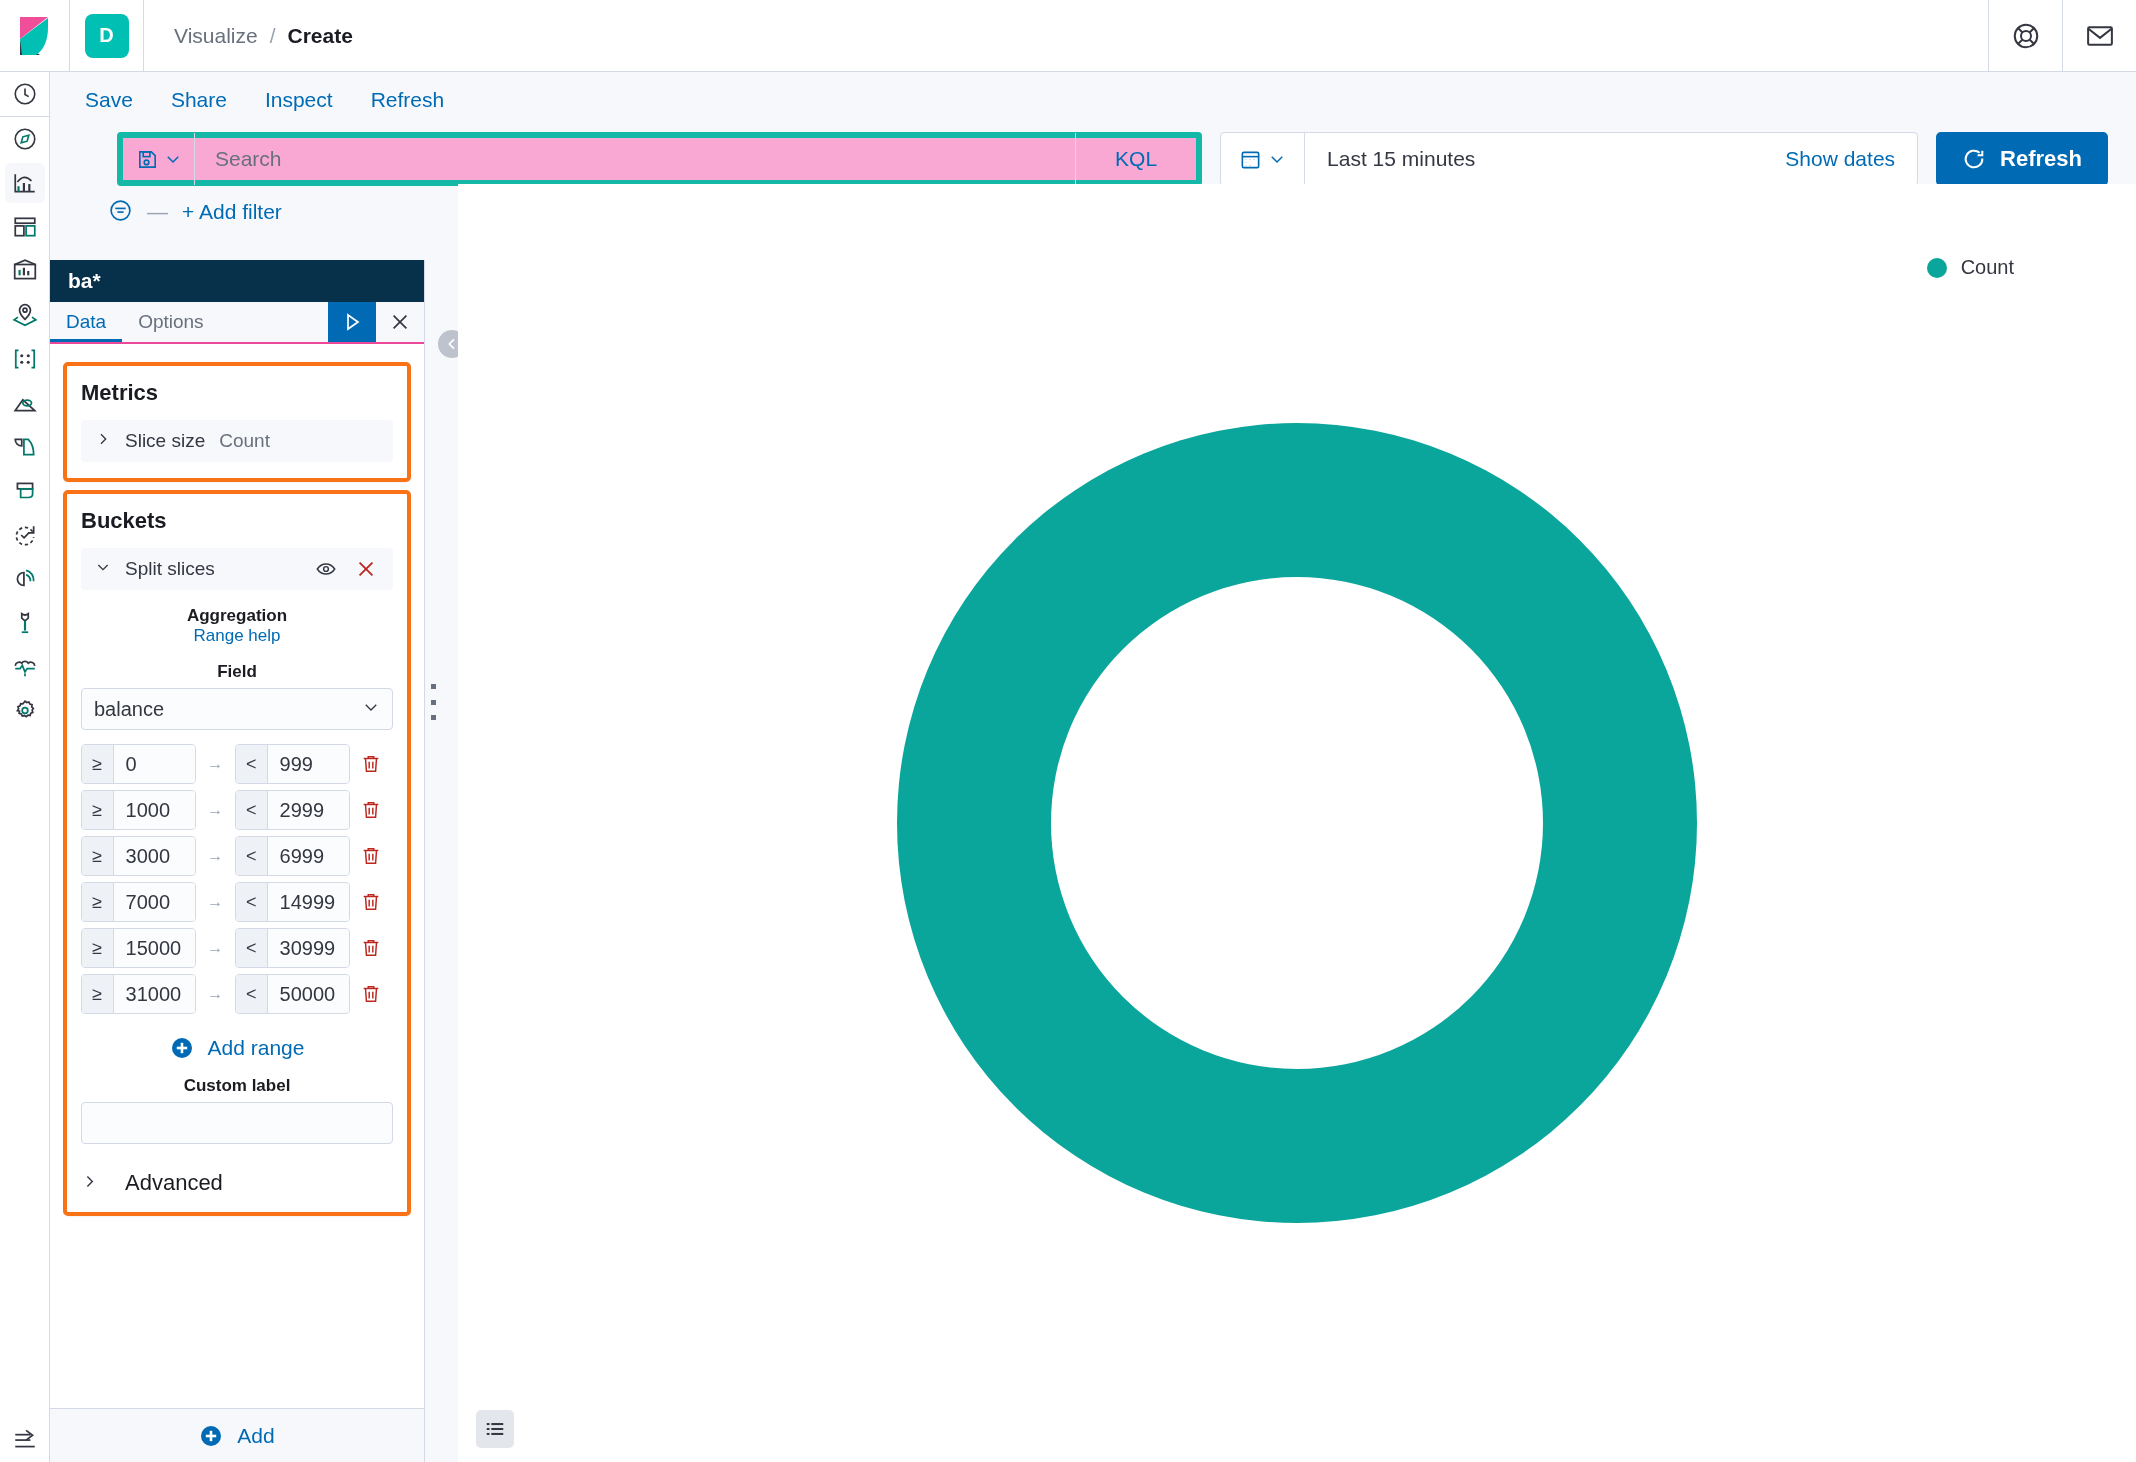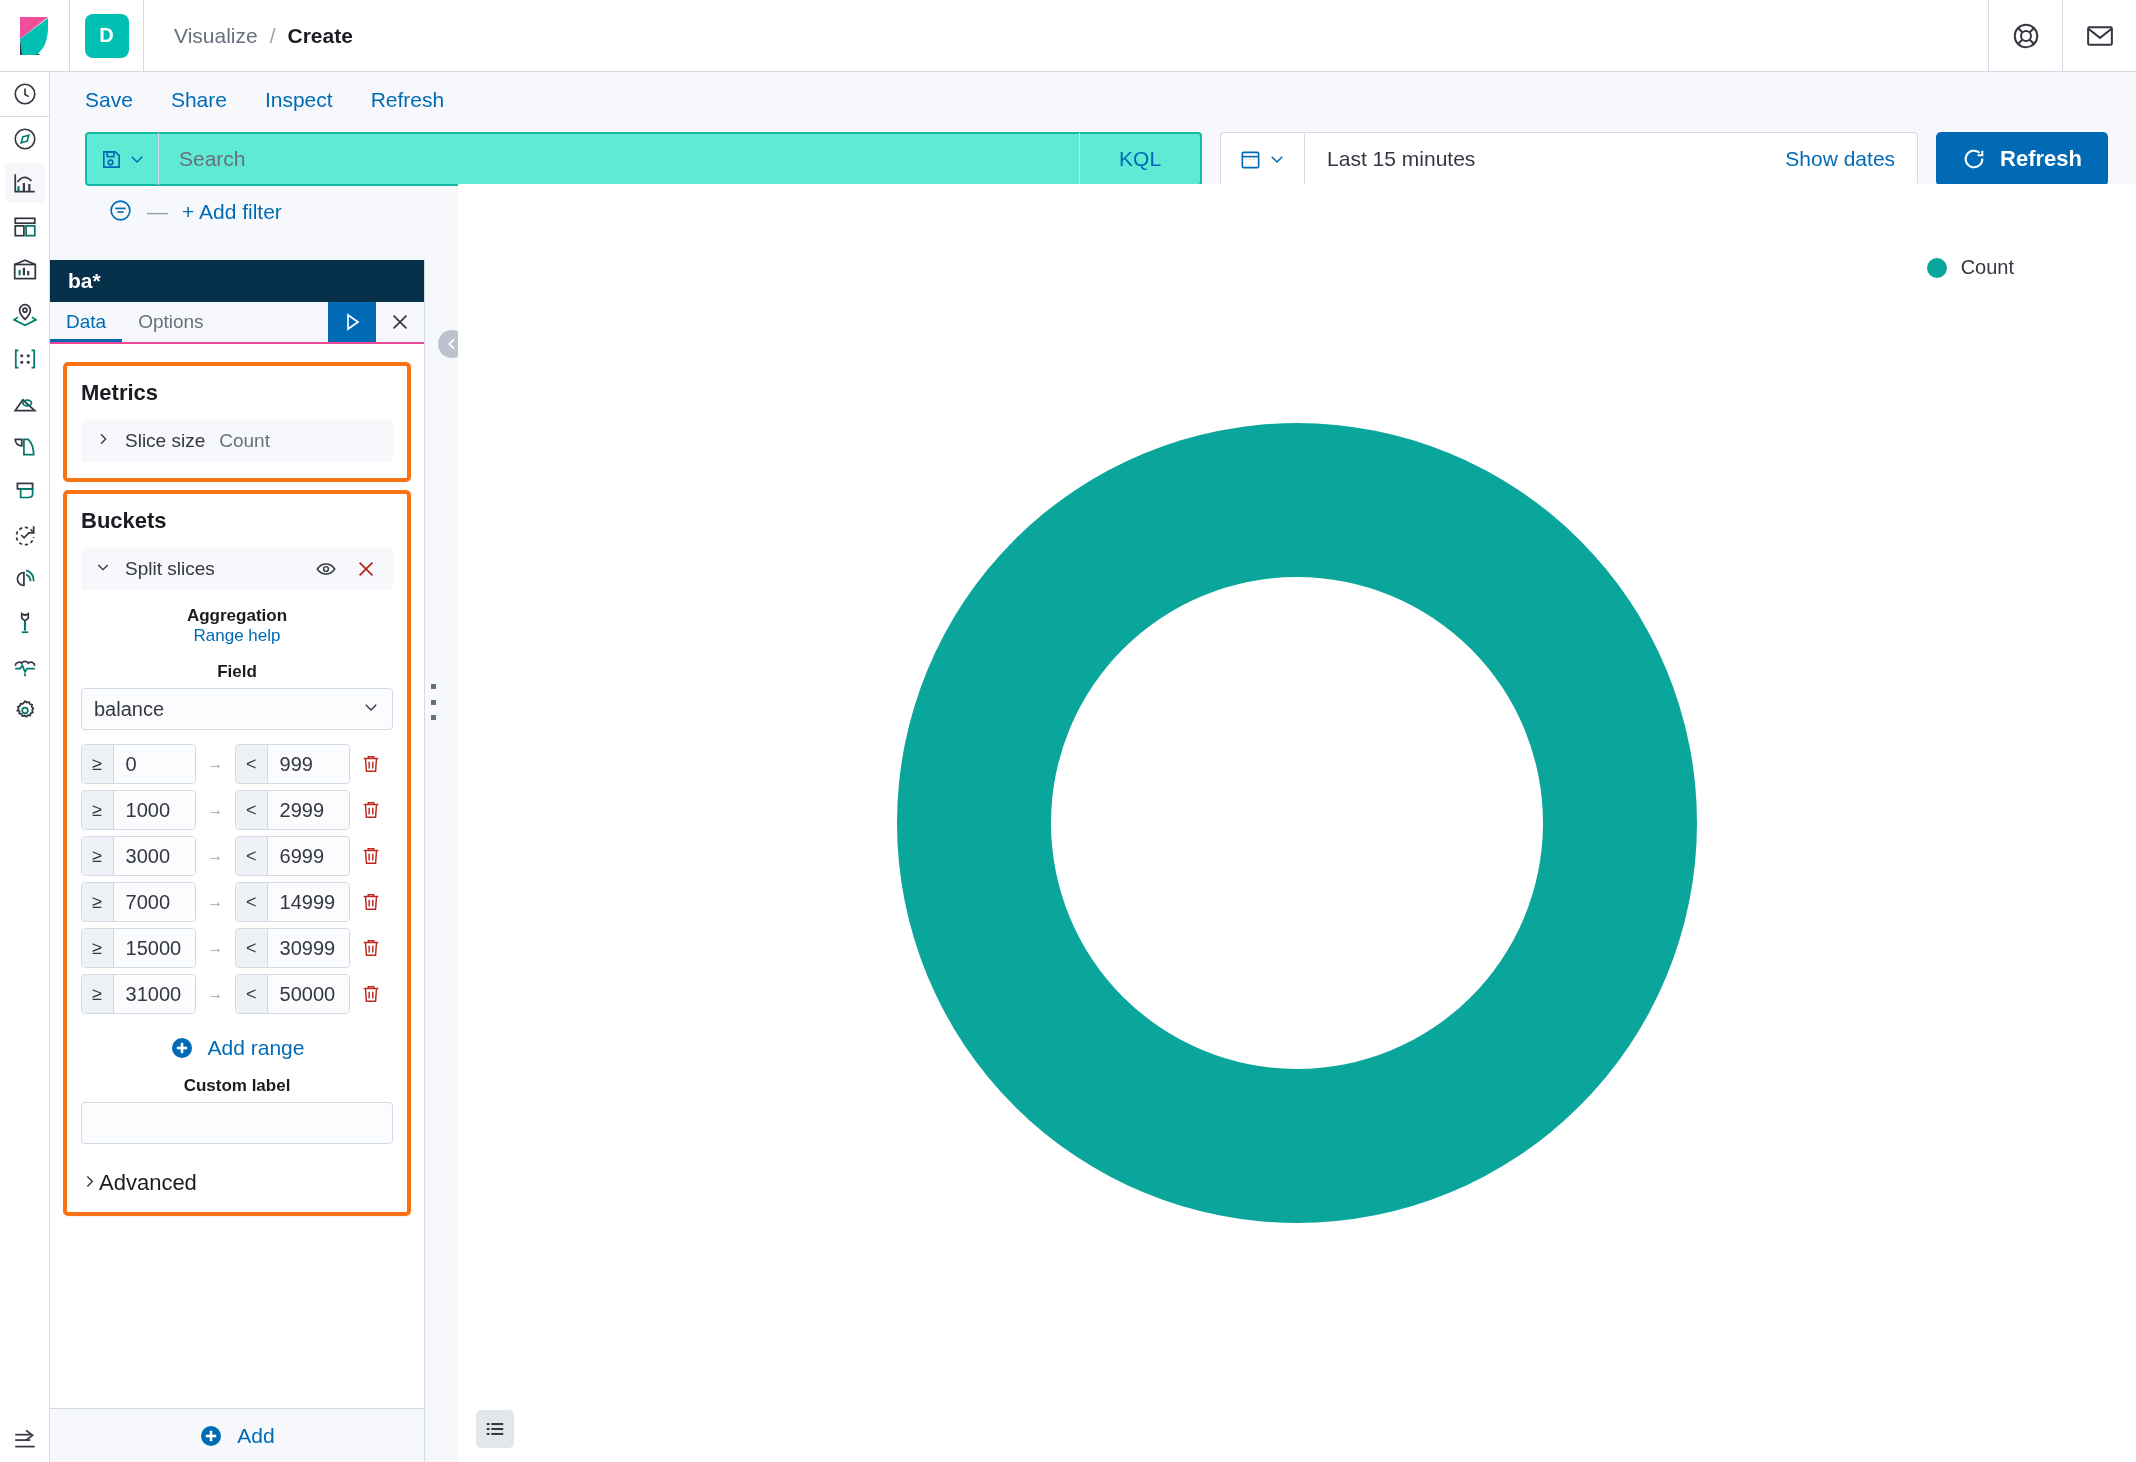--- a/index.html
+++ b/index.html
@@ -75,22 +75,22 @@
     height: 56px; display: flex; align-items: center; gap: 38px;
     padding-left: 35px; background: #F7F8FC;
   }
   .action-link { color: #006BB4; font-size: 21px; cursor: pointer; }
 
   .queryrow {
     display: flex; align-items: center; padding: 0 28px 0 35px; gap: 18px;
     height: 62px;
   }
   .searchbox {
-    flex: 1; height: 54px; background: #5eead4; border: 2px solid #14b8a6;
-    border-radius: 4px; display: flex; align-items: center;
+    flex: 1; height: 54px; background: #f9a8d4; border: 6px solid #14b8a6;
+    border-radius: 4px; display: flex; align-items: center; margin-left: 32px;
   }
   .saved-query-btn {
     width: 72px; height: 52px; display: flex; align-items: center; justify-content: center;
     gap: 5px; border-right: 1px solid #D3DAE6;
   }
   .search-input {
     flex: 1; border: 0; outline: 0; height: 50px; padding: 0 20px;
     font-size: 21px; font-family: "Liberation Sans", sans-serif; color: #343741;
     background: transparent;
   }
@@ -198,21 +198,21 @@
   .trash { width: 44px; display: flex; align-items: center; justify-content: center; }
 
   .addrange {
     display: flex; align-items: center; justify-content: center; gap: 14px;
     margin-top: 22px; color: #006BB4; font-size: 21px;
   }
   .text-input {
     height: 42px; border: 1px solid #D3DAE6; border-radius: 4px; background: #FBFCFD;
   }
   .advanced {
-    display: flex; align-items: center; gap: 1px; margin-top: 26px;
+    display: flex; align-items: center; gap: 27px; margin-top: 26px;
     font-size: 22px; color: #1A1C21;
   }
   .editor-footer {
     border-top: 1px solid #D3DAE6; background: #F7F8FC;
     display: flex; align-items: center; justify-content: center; gap: 14px;
     height: 54px; color: #006BB4; font-size: 21px;
   }
 
   
   .collapse-btn {

